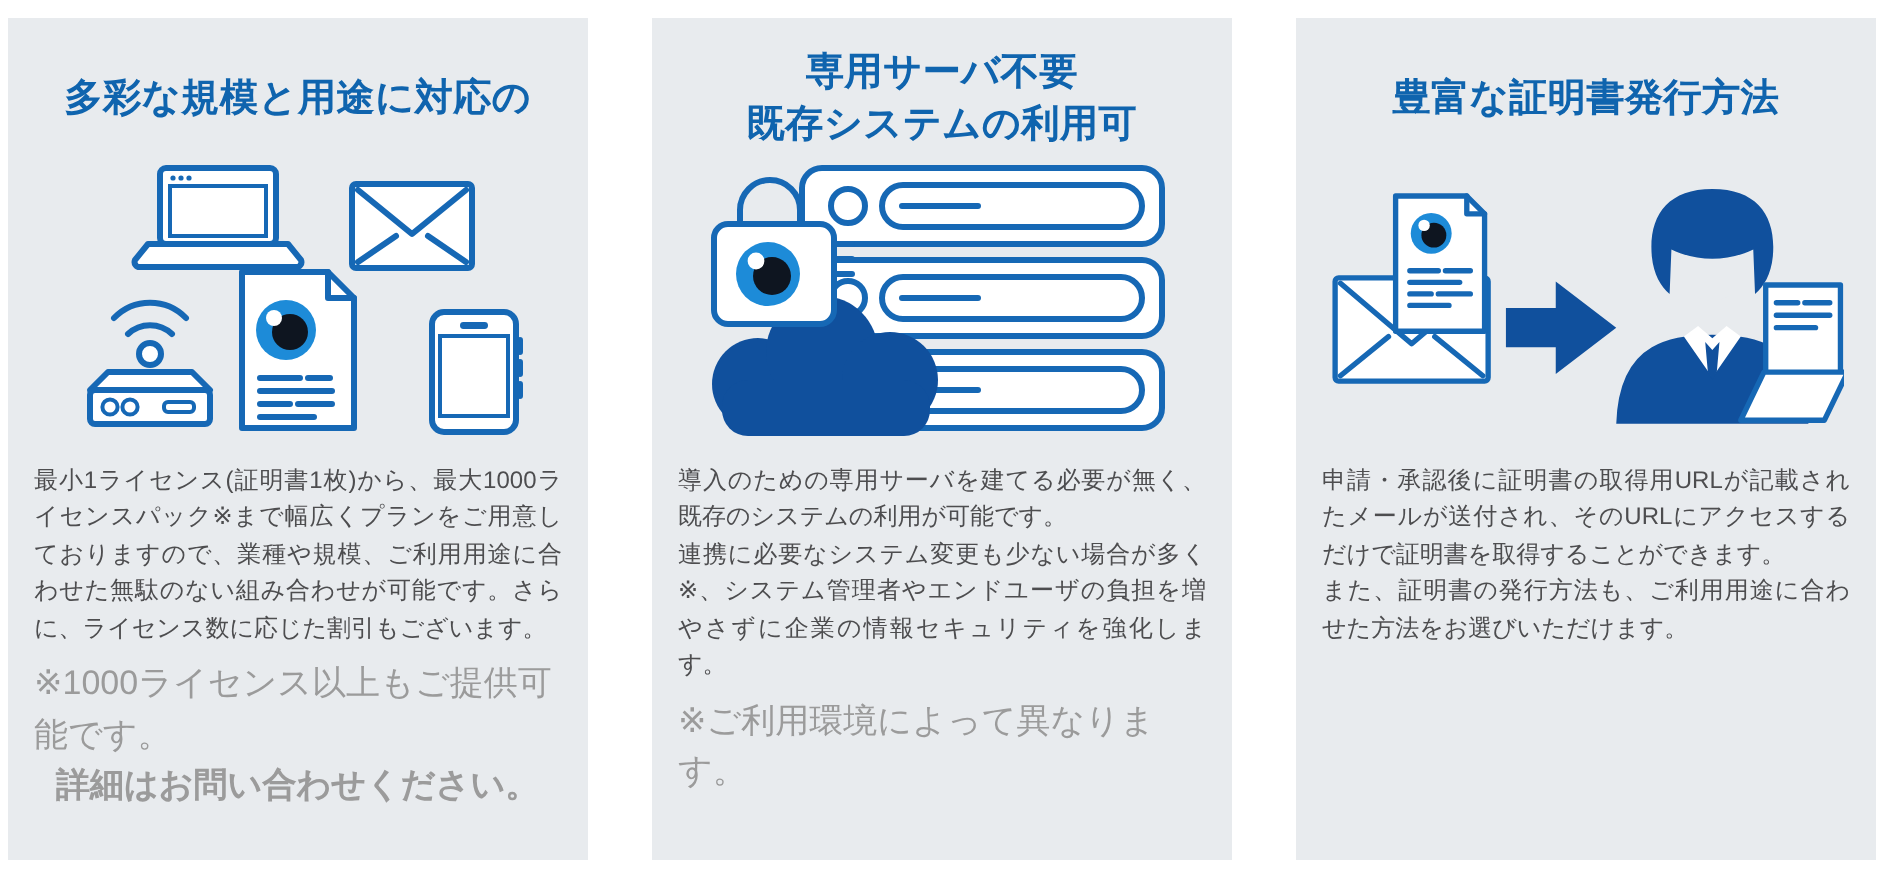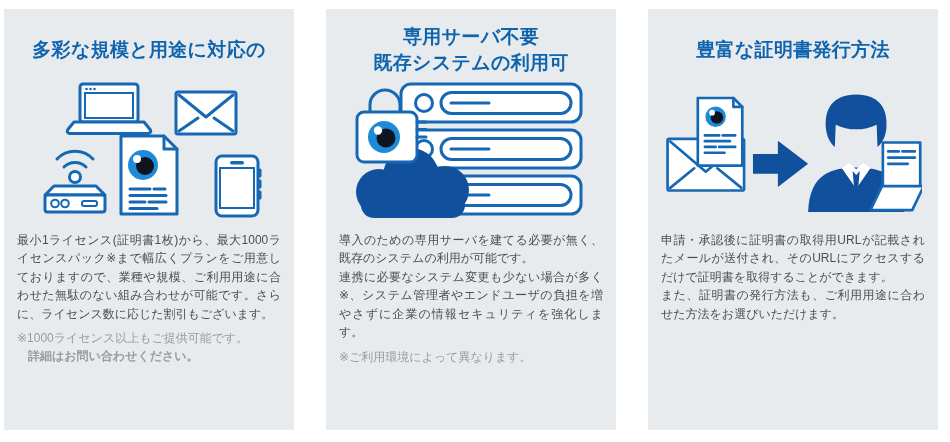--- a/index.html
+++ b/index.html
@@ -36,21 +36,21 @@
     display:flex; align-items:center; justify-content:center;
   }
   .body-text p {
     margin:0;
     font-size:12px; line-height:1.54;
     color:var(--body-text,#4d4d4f);
     text-align:justify;
   }
   .footnote {
     margin-top:6px;
-    font-size:12px; line-height:1.5;
+    font-size:17px; line-height:1.5;
     color:var(--footnote-gray,#9b9b9b);
   }
   .fn-indent { padding-left:11px;font-weight:bold; }
 
   
   .o   { fill:#fff; stroke:var(--icon-stroke,#1668b5); stroke-width:3; stroke-linejoin:round; }
   .n   { fill:none; stroke:var(--icon-stroke,#1668b5); stroke-width:3; stroke-linecap:round; stroke-linejoin:round; }
   .dl  { fill:none; stroke:var(--icon-stroke,#1668b5); stroke-width:3; stroke-linecap:round; }
   .w   { fill:#fff; }
   .bgc { fill:var(--card-bg,#e8ebee); }

